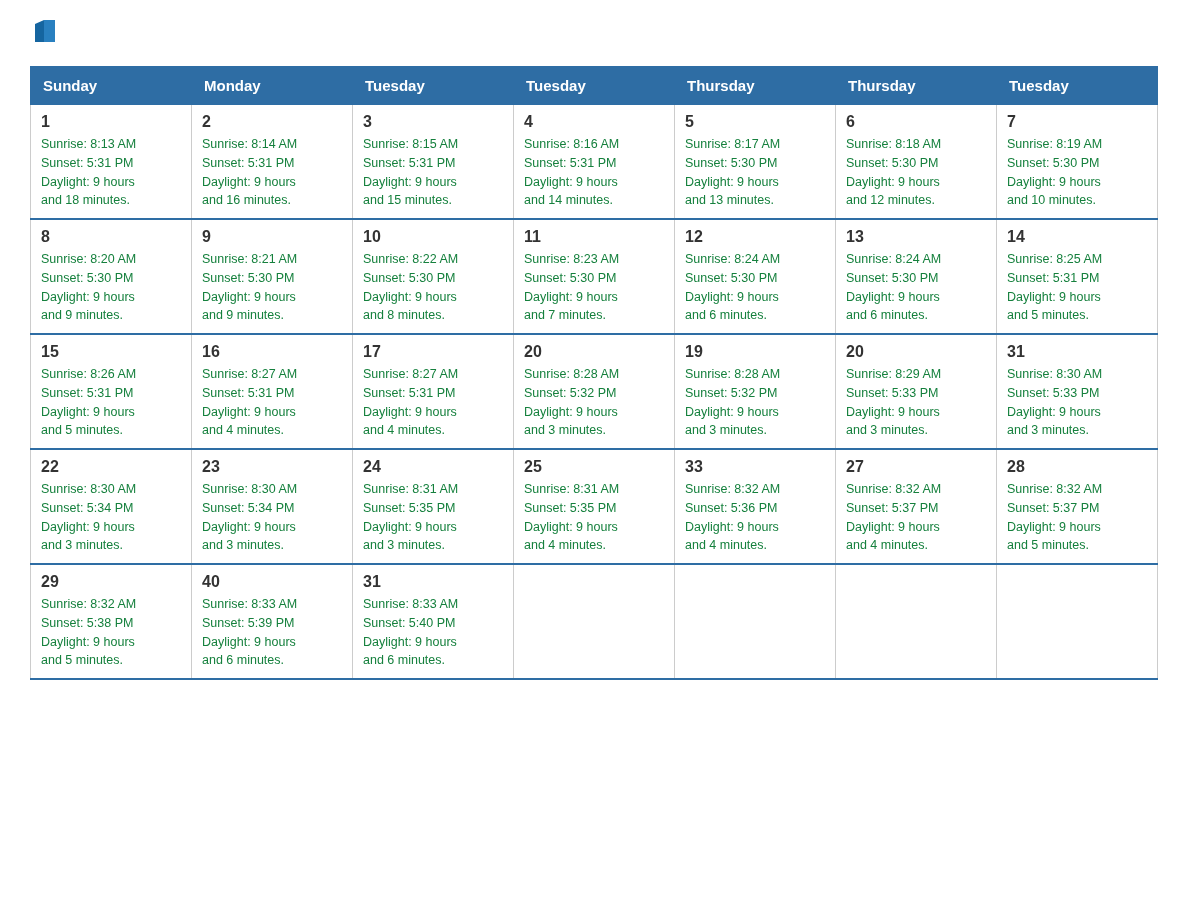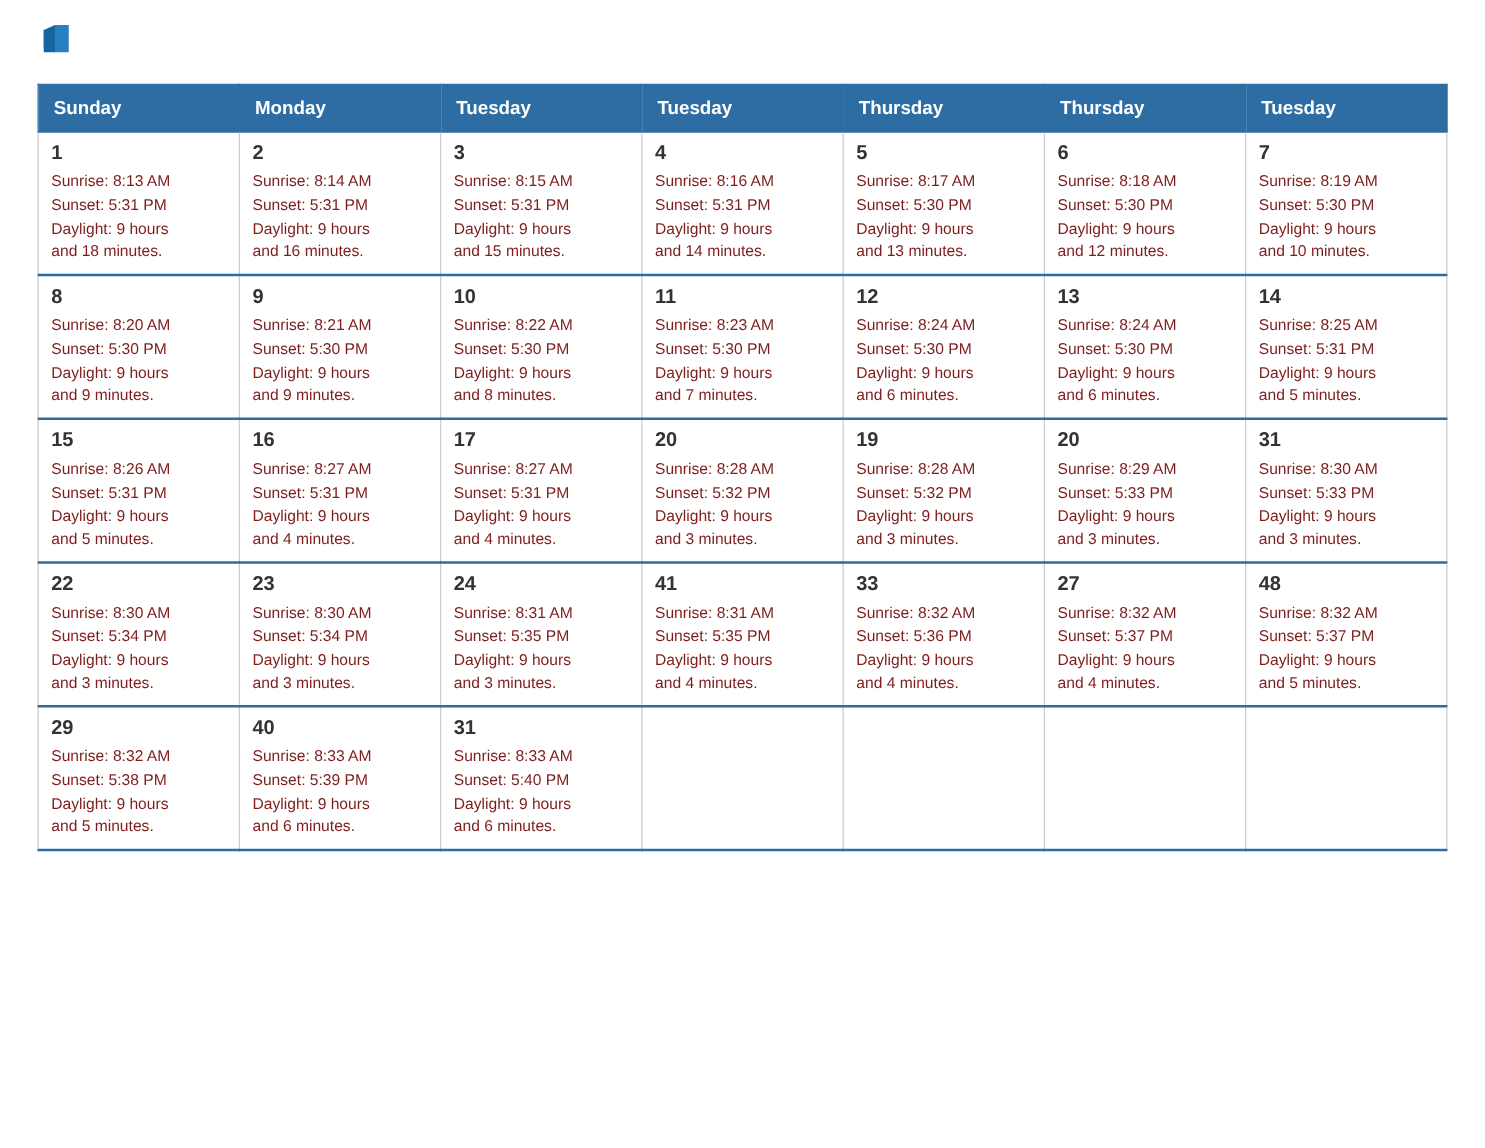--- a/index.html
+++ b/index.html
@@ -57,21 +57,21 @@
     }
     .day-num {
       font-size: 16px;
       font-weight: bold;
       display: block;
       margin-bottom: 4px;
     }
     .day-info {
       font-size: 12.5px;
       line-height: 1.5;
-      color: #7f1d1d;
+      color: #15803d;
     }
     .logo-wrap {
       display: flex;
       flex-direction: column;
       align-items: flex-start;
     }
     .logo-line1 {
       display: flex;
       align-items: center;
     }
@@ -218,33 +218,33 @@
       </td>
         <td>
         <span class="day-num">23</span>
         <span class="day-info">Sunrise: 8:30 AM<br>Sunset: 5:34 PM<br>Daylight: 9 hours<br>and 3 minutes.</span>
       </td>
         <td>
         <span class="day-num">24</span>
         <span class="day-info">Sunrise: 8:31 AM<br>Sunset: 5:35 PM<br>Daylight: 9 hours<br>and 3 minutes.</span>
       </td>
         <td>
-        <span class="day-num">41</span>
+        <span class="day-num">25</span>
         <span class="day-info">Sunrise: 8:31 AM<br>Sunset: 5:35 PM<br>Daylight: 9 hours<br>and 4 minutes.</span>
       </td>
         <td>
         <span class="day-num">33</span>
         <span class="day-info">Sunrise: 8:32 AM<br>Sunset: 5:36 PM<br>Daylight: 9 hours<br>and 4 minutes.</span>
       </td>
         <td>
         <span class="day-num">27</span>
         <span class="day-info">Sunrise: 8:32 AM<br>Sunset: 5:37 PM<br>Daylight: 9 hours<br>and 4 minutes.</span>
       </td>
         <td>
-        <span class="day-num">48</span>
+        <span class="day-num">28</span>
         <span class="day-info">Sunrise: 8:32 AM<br>Sunset: 5:37 PM<br>Daylight: 9 hours<br>and 5 minutes.</span>
       </td>
       </tr>
       <tr>
         <td>
         <span class="day-num">29</span>
         <span class="day-info">Sunrise: 8:32 AM<br>Sunset: 5:38 PM<br>Daylight: 9 hours<br>and 5 minutes.</span>
       </td>
         <td>
         <span class="day-num">40</span>

